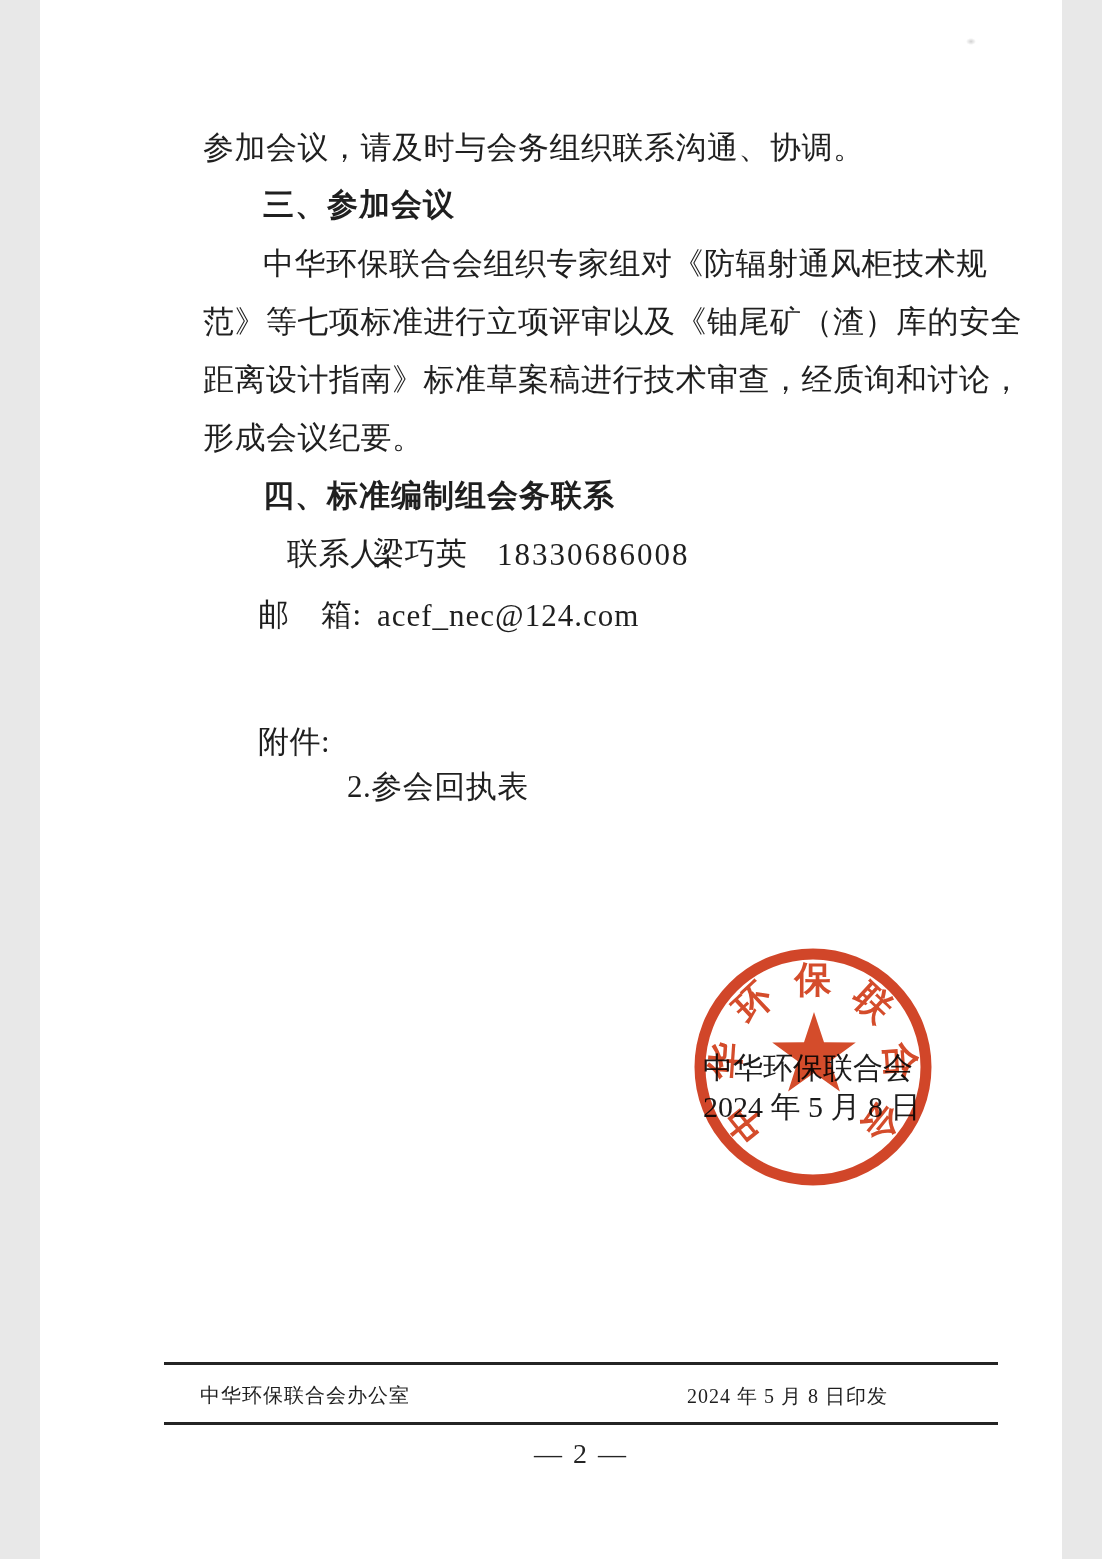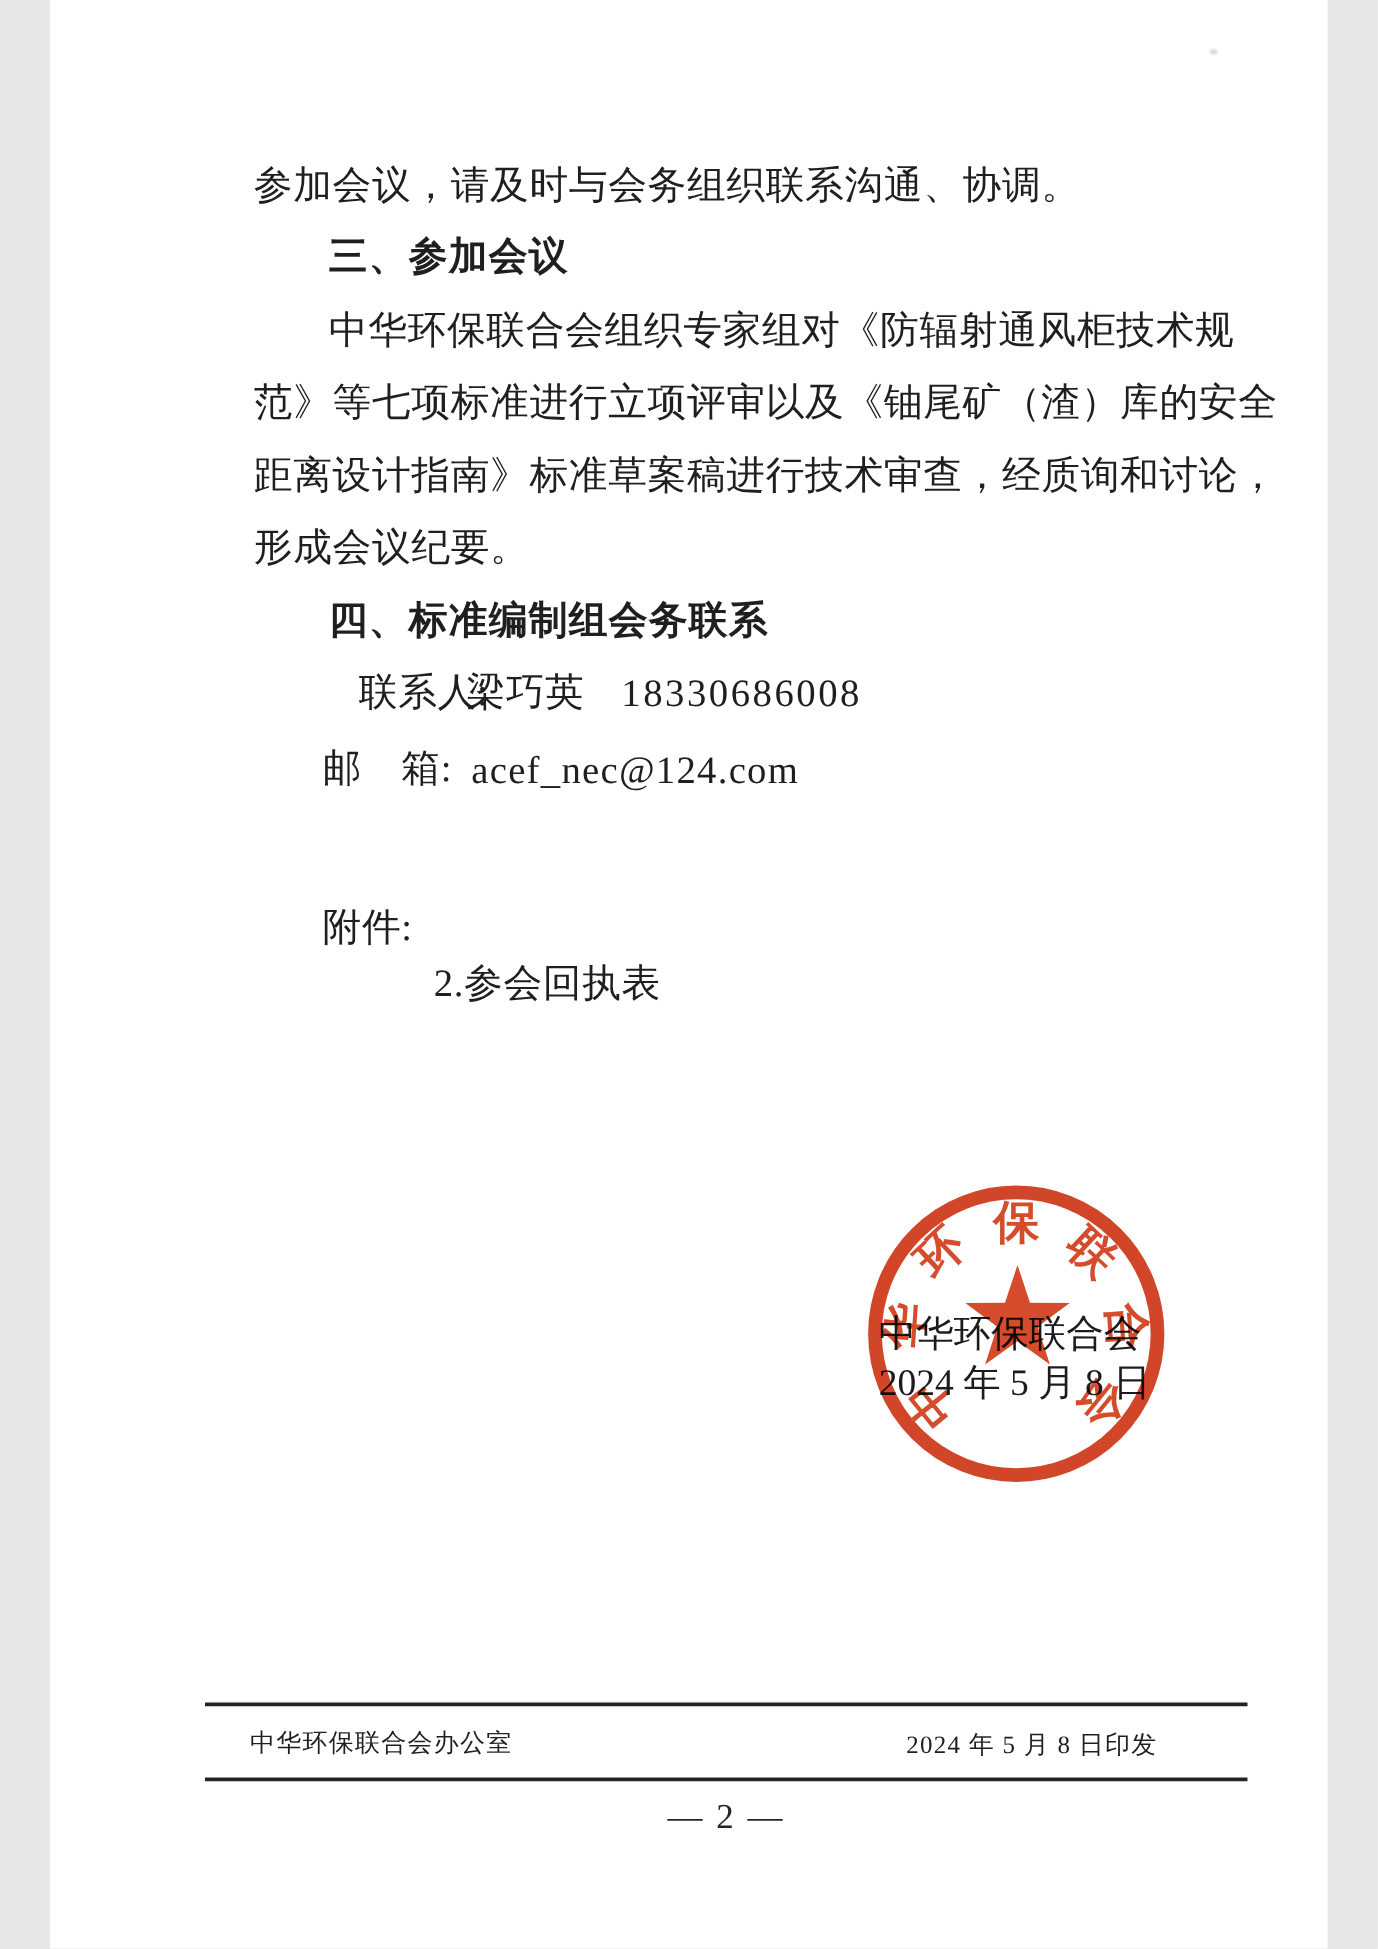--- a/index.html
+++ b/index.html
@@ -105,18 +105,18 @@
       <text x="120" y="32" dominant-baseline="central" transform="rotate(-43 120 120)">环</text>
       <text x="120" y="32" dominant-baseline="central">保</text>
       <text x="120" y="32" dominant-baseline="central" transform="rotate(43 120 120)">联</text>
       <text x="120" y="32" dominant-baseline="central" transform="rotate(86 120 120)">合</text>
       <text x="120" y="32" dominant-baseline="central" transform="rotate(129 120 120)">会</text>
     </g>
   </svg>
 
   <div class="rule" style="top:1362px;"></div>
   <div class="footer-text" style="left:160px;top:1379px;">中华环保联合会办公室</div>
-  <div class="footer-text" style="left:647px;top:1380px;margin-left:38px;">2024 年 5 月 8 日印发</div>
+  <div class="footer-text" style="left:647px;top:1380px;">2024 年 5 月 8 日印发</div>
   <div class="rule" style="top:1422px;"></div>
 
   <div class="pagenum">— 2 —</div>
 
 </div>
 
 </body></html>

